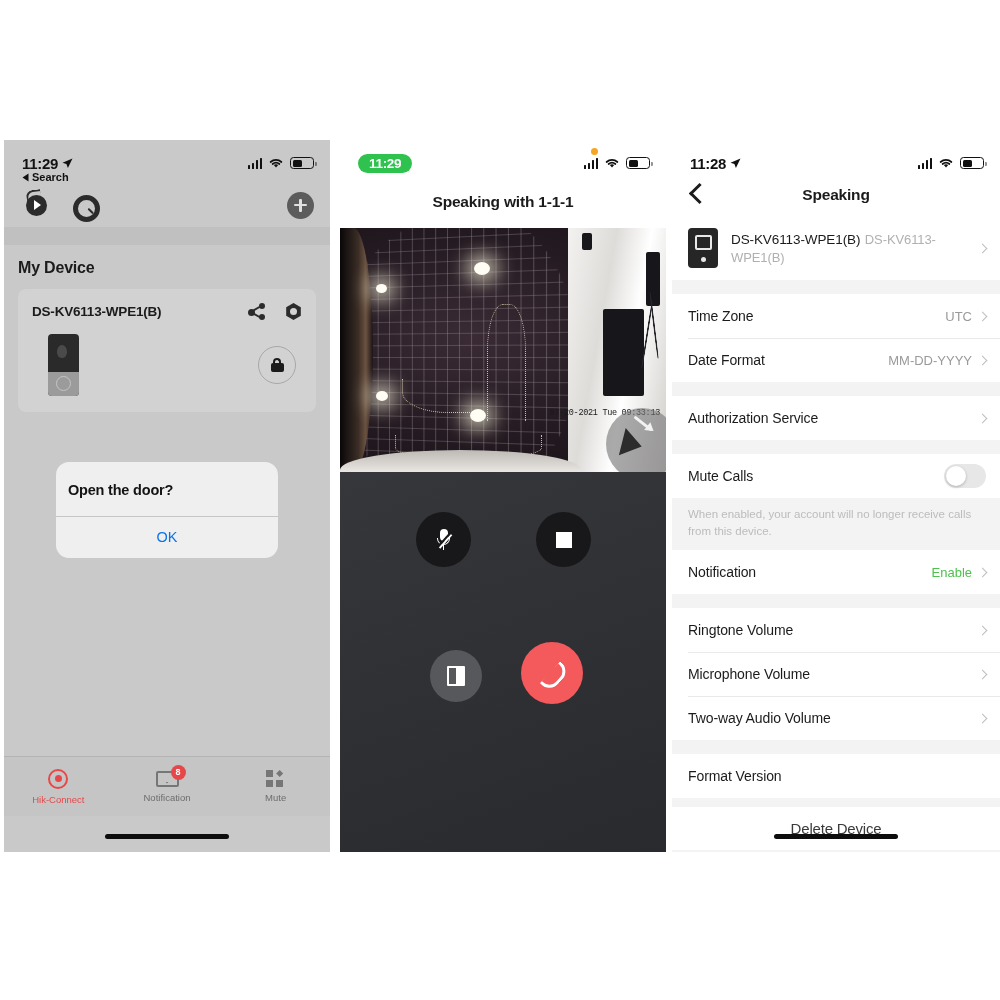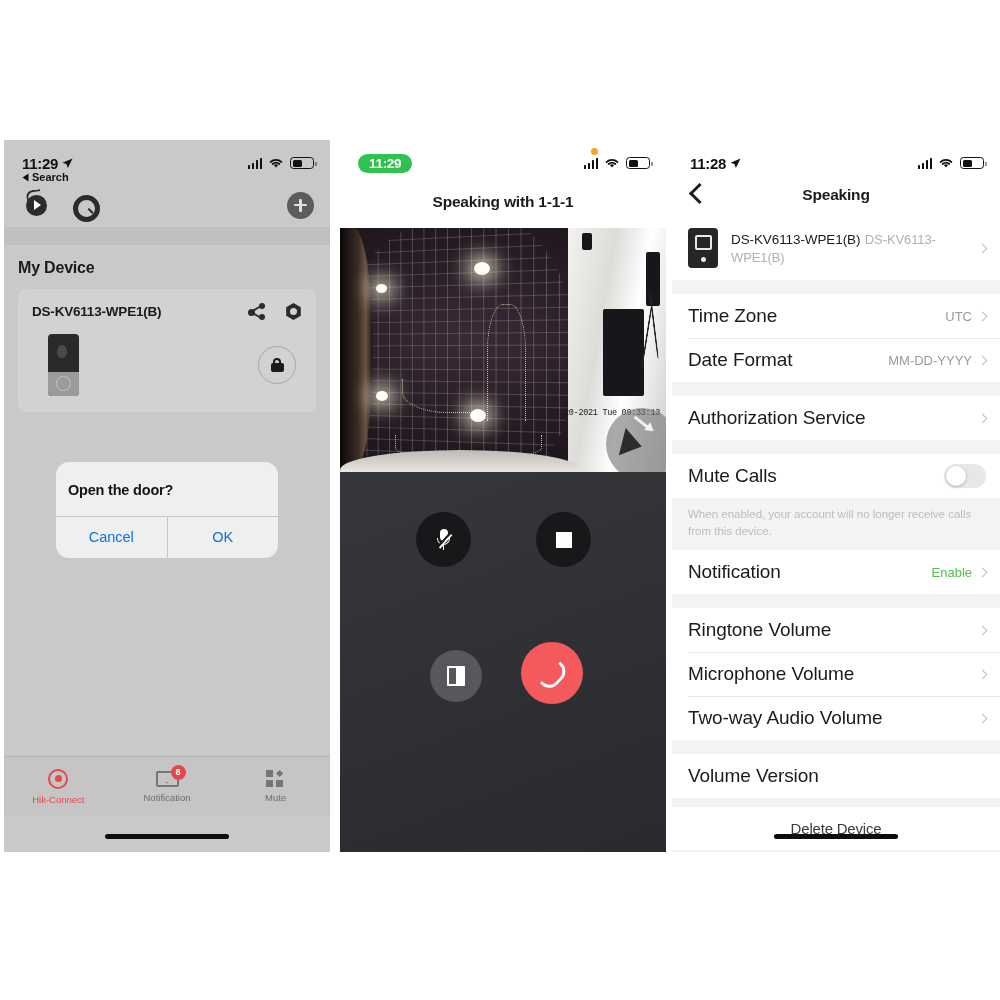--- a/index.html
+++ b/index.html
@@ -189,21 +189,21 @@
   .navbar { height:42px; display:flex; align-items:center; justify-content:center; position:relative; background:#fff;}
   .nav-title { font-size:15.5px; font-weight:700; color:#1b1b1b; letter-spacing:-.2px;}
   .nav-back { position:absolute; left:16px; top:9px; width:13px;height:22px; }
   .nav-back::before{content:"";position:absolute;left:4px;top:3px;width:12px;height:12px;
       border-left:3.4px solid #1b1b1b;border-bottom:3.4px solid #1b1b1b;transform:rotate(45deg);}
   .grp { background:#fff; }
   .spacer { height:14px; background:#f3f3f3; }
   .row { display:flex; align-items:center; min-height:44px; padding:0 14px 0 16px; background:#fff;
          position:relative; }
   .row + .row::before { content:""; position:absolute; left:16px; right:0; top:0; height:1px; background:#e9e9e9;}
-  .row-lab { font-size:19px; color:#1b1b1b; flex:1; letter-spacing:-.1px;}
+  .row-lab { font-size:14px; color:#1b1b1b; flex:1; letter-spacing:-.1px;}
   .row-val { font-size:13px; color:#9a9a9a; margin-right:7px;}
   .row-val.green { color:#4cc24c; }
   .chev { width:7px;height:7px;border-right:1.6px solid #bdbdbd;border-top:1.6px solid #bdbdbd;
           transform:rotate(45deg); }
   .dev-row { display:flex; align-items:center; gap:13px; padding:12px 14px 12px 16px; background:#fff; }
   .dev-thumb { width:30px;height:40px;border-radius:4px;background:#262626;position:relative;flex:0 0 auto;}
   .dev-thumb .sq { position:absolute;left:6.5px;top:7px;width:17px;height:15px;border:2.6px solid #e8e8e8;border-radius:2px;}
   .dev-thumb .dt { position:absolute;left:12.5px;bottom:6px;width:5px;height:5px;border-radius:50%;background:#e8e8e8;}
   .dev-texts { flex:1; }
   .dev-t1 { font-size:13.5px; color:#1b1b1b; letter-spacing:-.1px;}
@@ -293,21 +293,20 @@
           </span>
         </span>
       </div>
     </div>
 
     <div class="dim-alert">
       <div class="al-head">
         <div class="al-title">Open the door?</div>
       </div>
       <div class="al-btns">
-        <div class="al-btn">Cancel</div>
         <div class="al-btn">OK</div>
       </div>
     </div>
 
     <div class="tabbar">
       <div class="tab active">
         <span class="ic-hik"></span>
         <span class="tab-lab">Hik-Connect</span>
       </div>
       <div class="tab">
@@ -499,21 +498,21 @@
       </div>
       <div class="row">
         <span class="row-lab">Two-way Audio Volume</span>
         <span class="chev"></span>
       </div>
     </div>
 
     <div class="spacer"></div>
     <div class="grp">
       <div class="row">
-        <span class="row-lab">Volume Version</span>
+        <span class="row-lab">Format Version</span>
       </div>
     </div>
 
     <div class="spacer" style="height:9px"></div>
     <div class="delete-row">Delete Device</div>
     <div class="p3-bottom"></div>
 
     <div class="home-ind"></div>
   </div>
 

